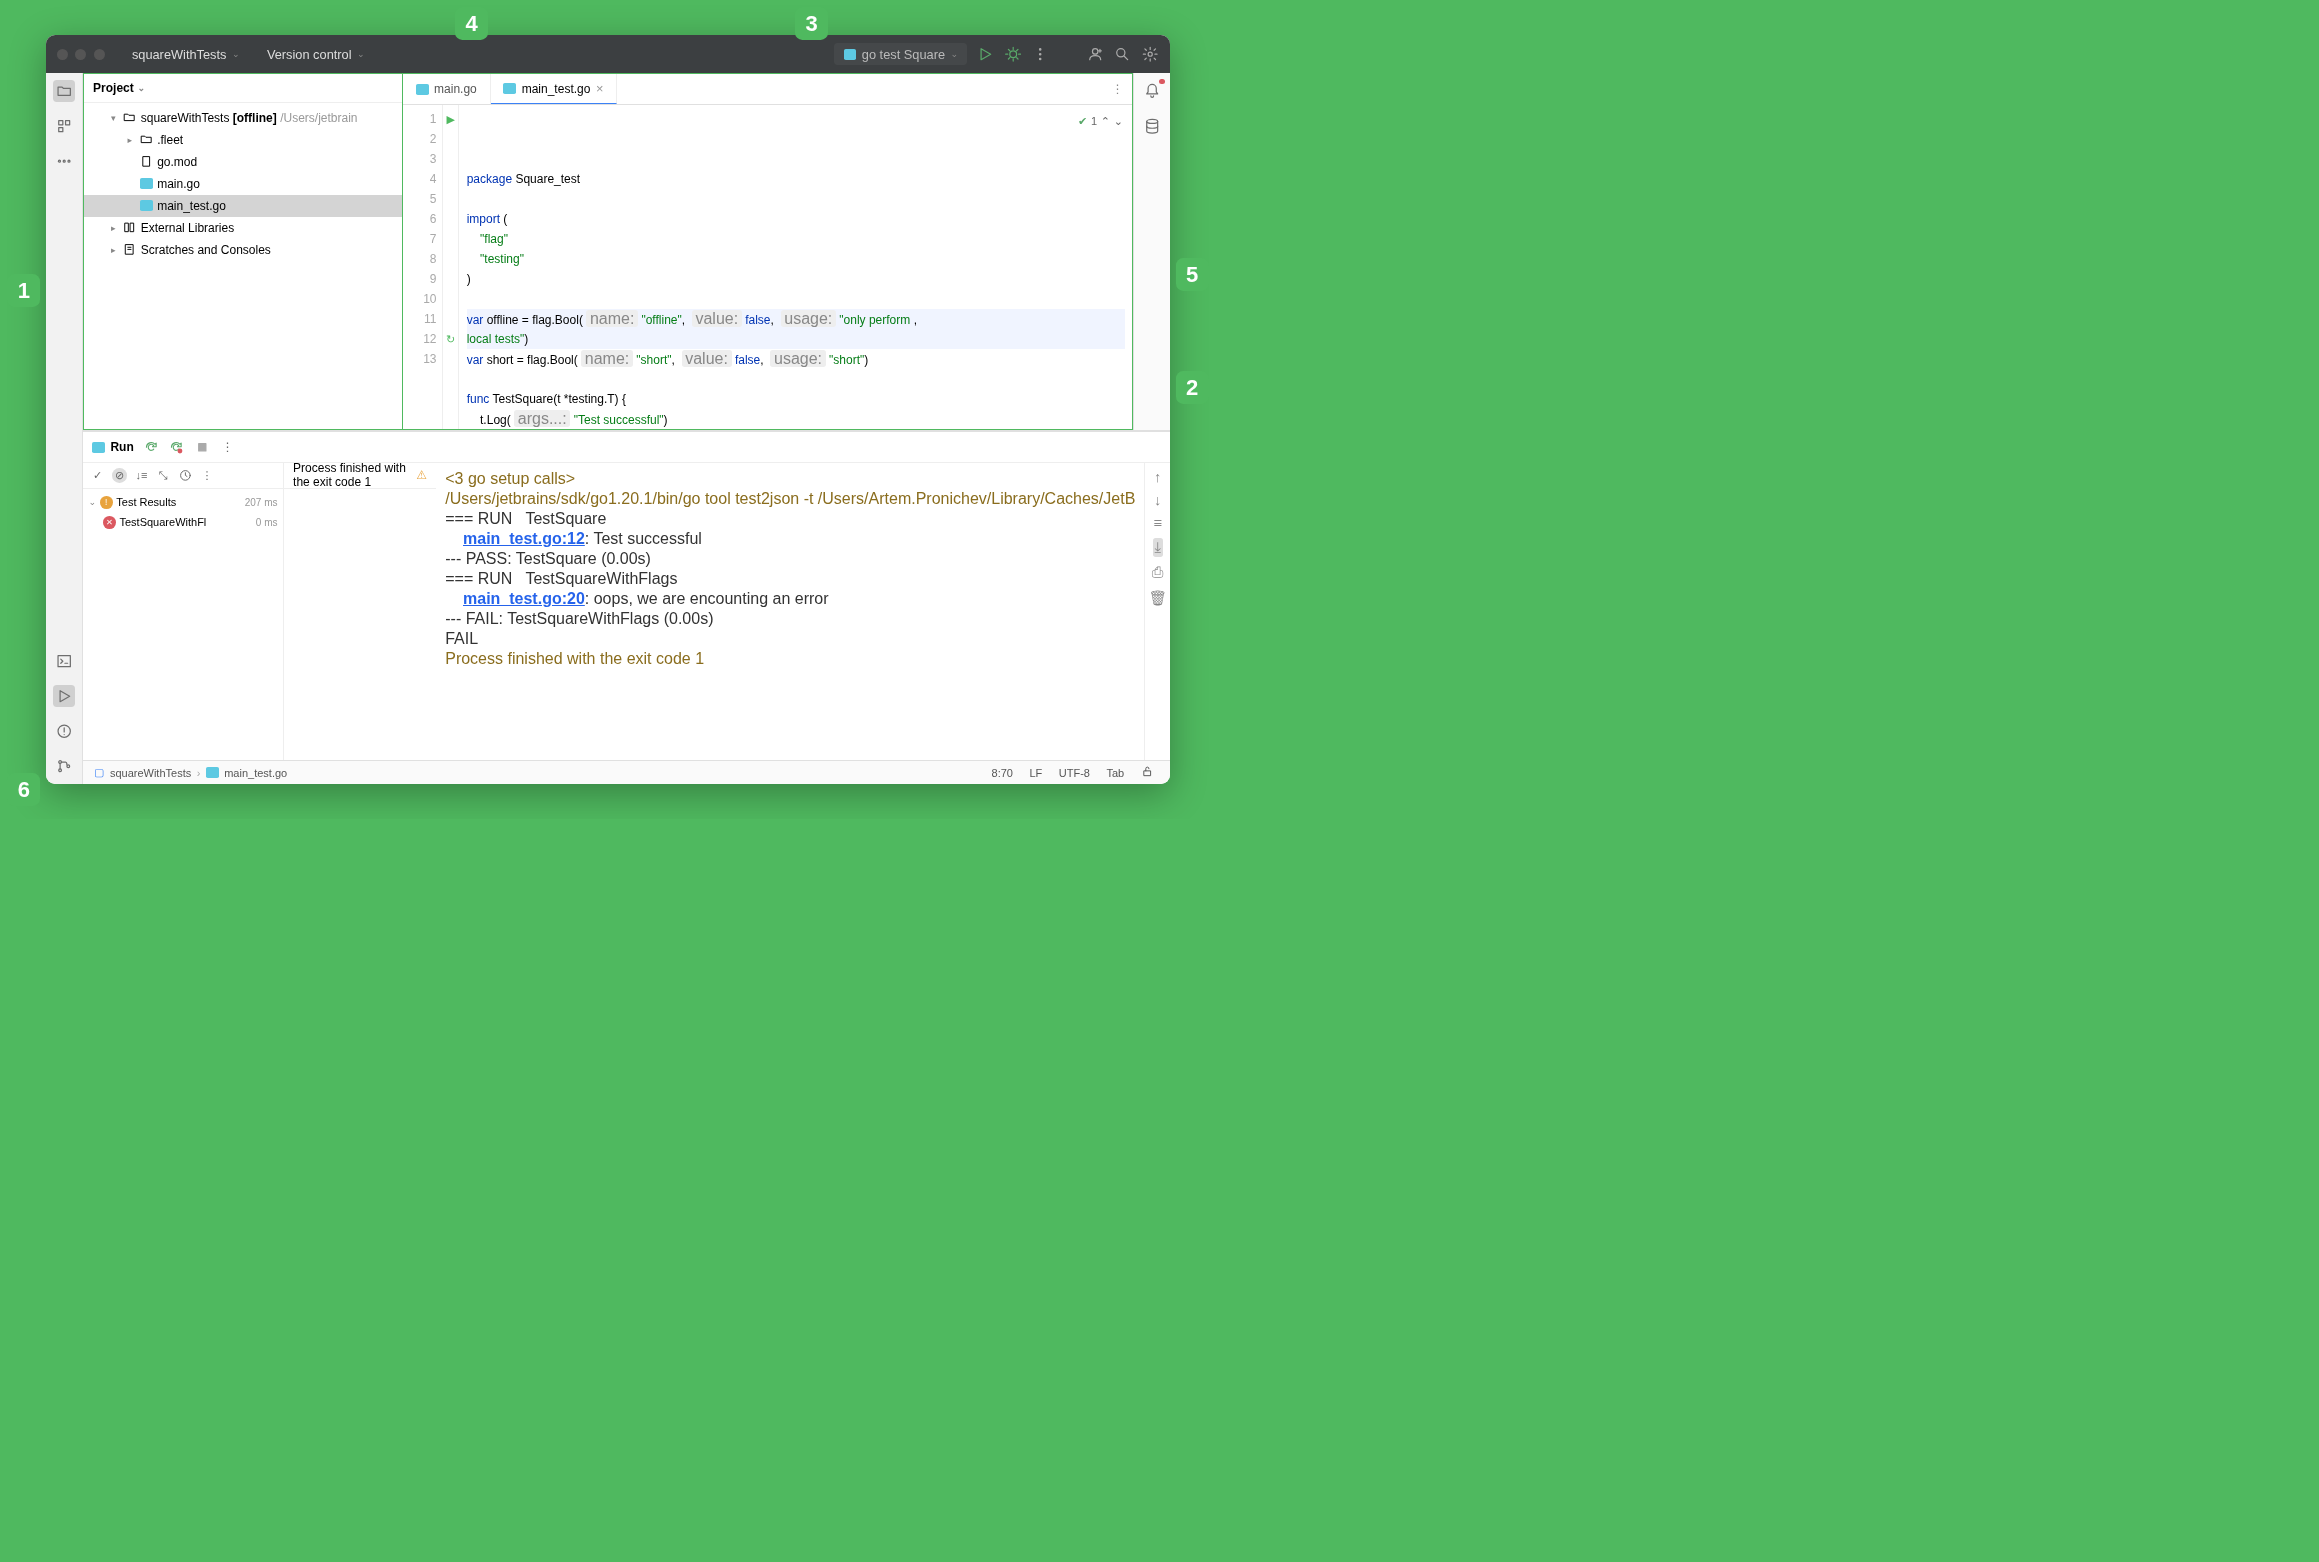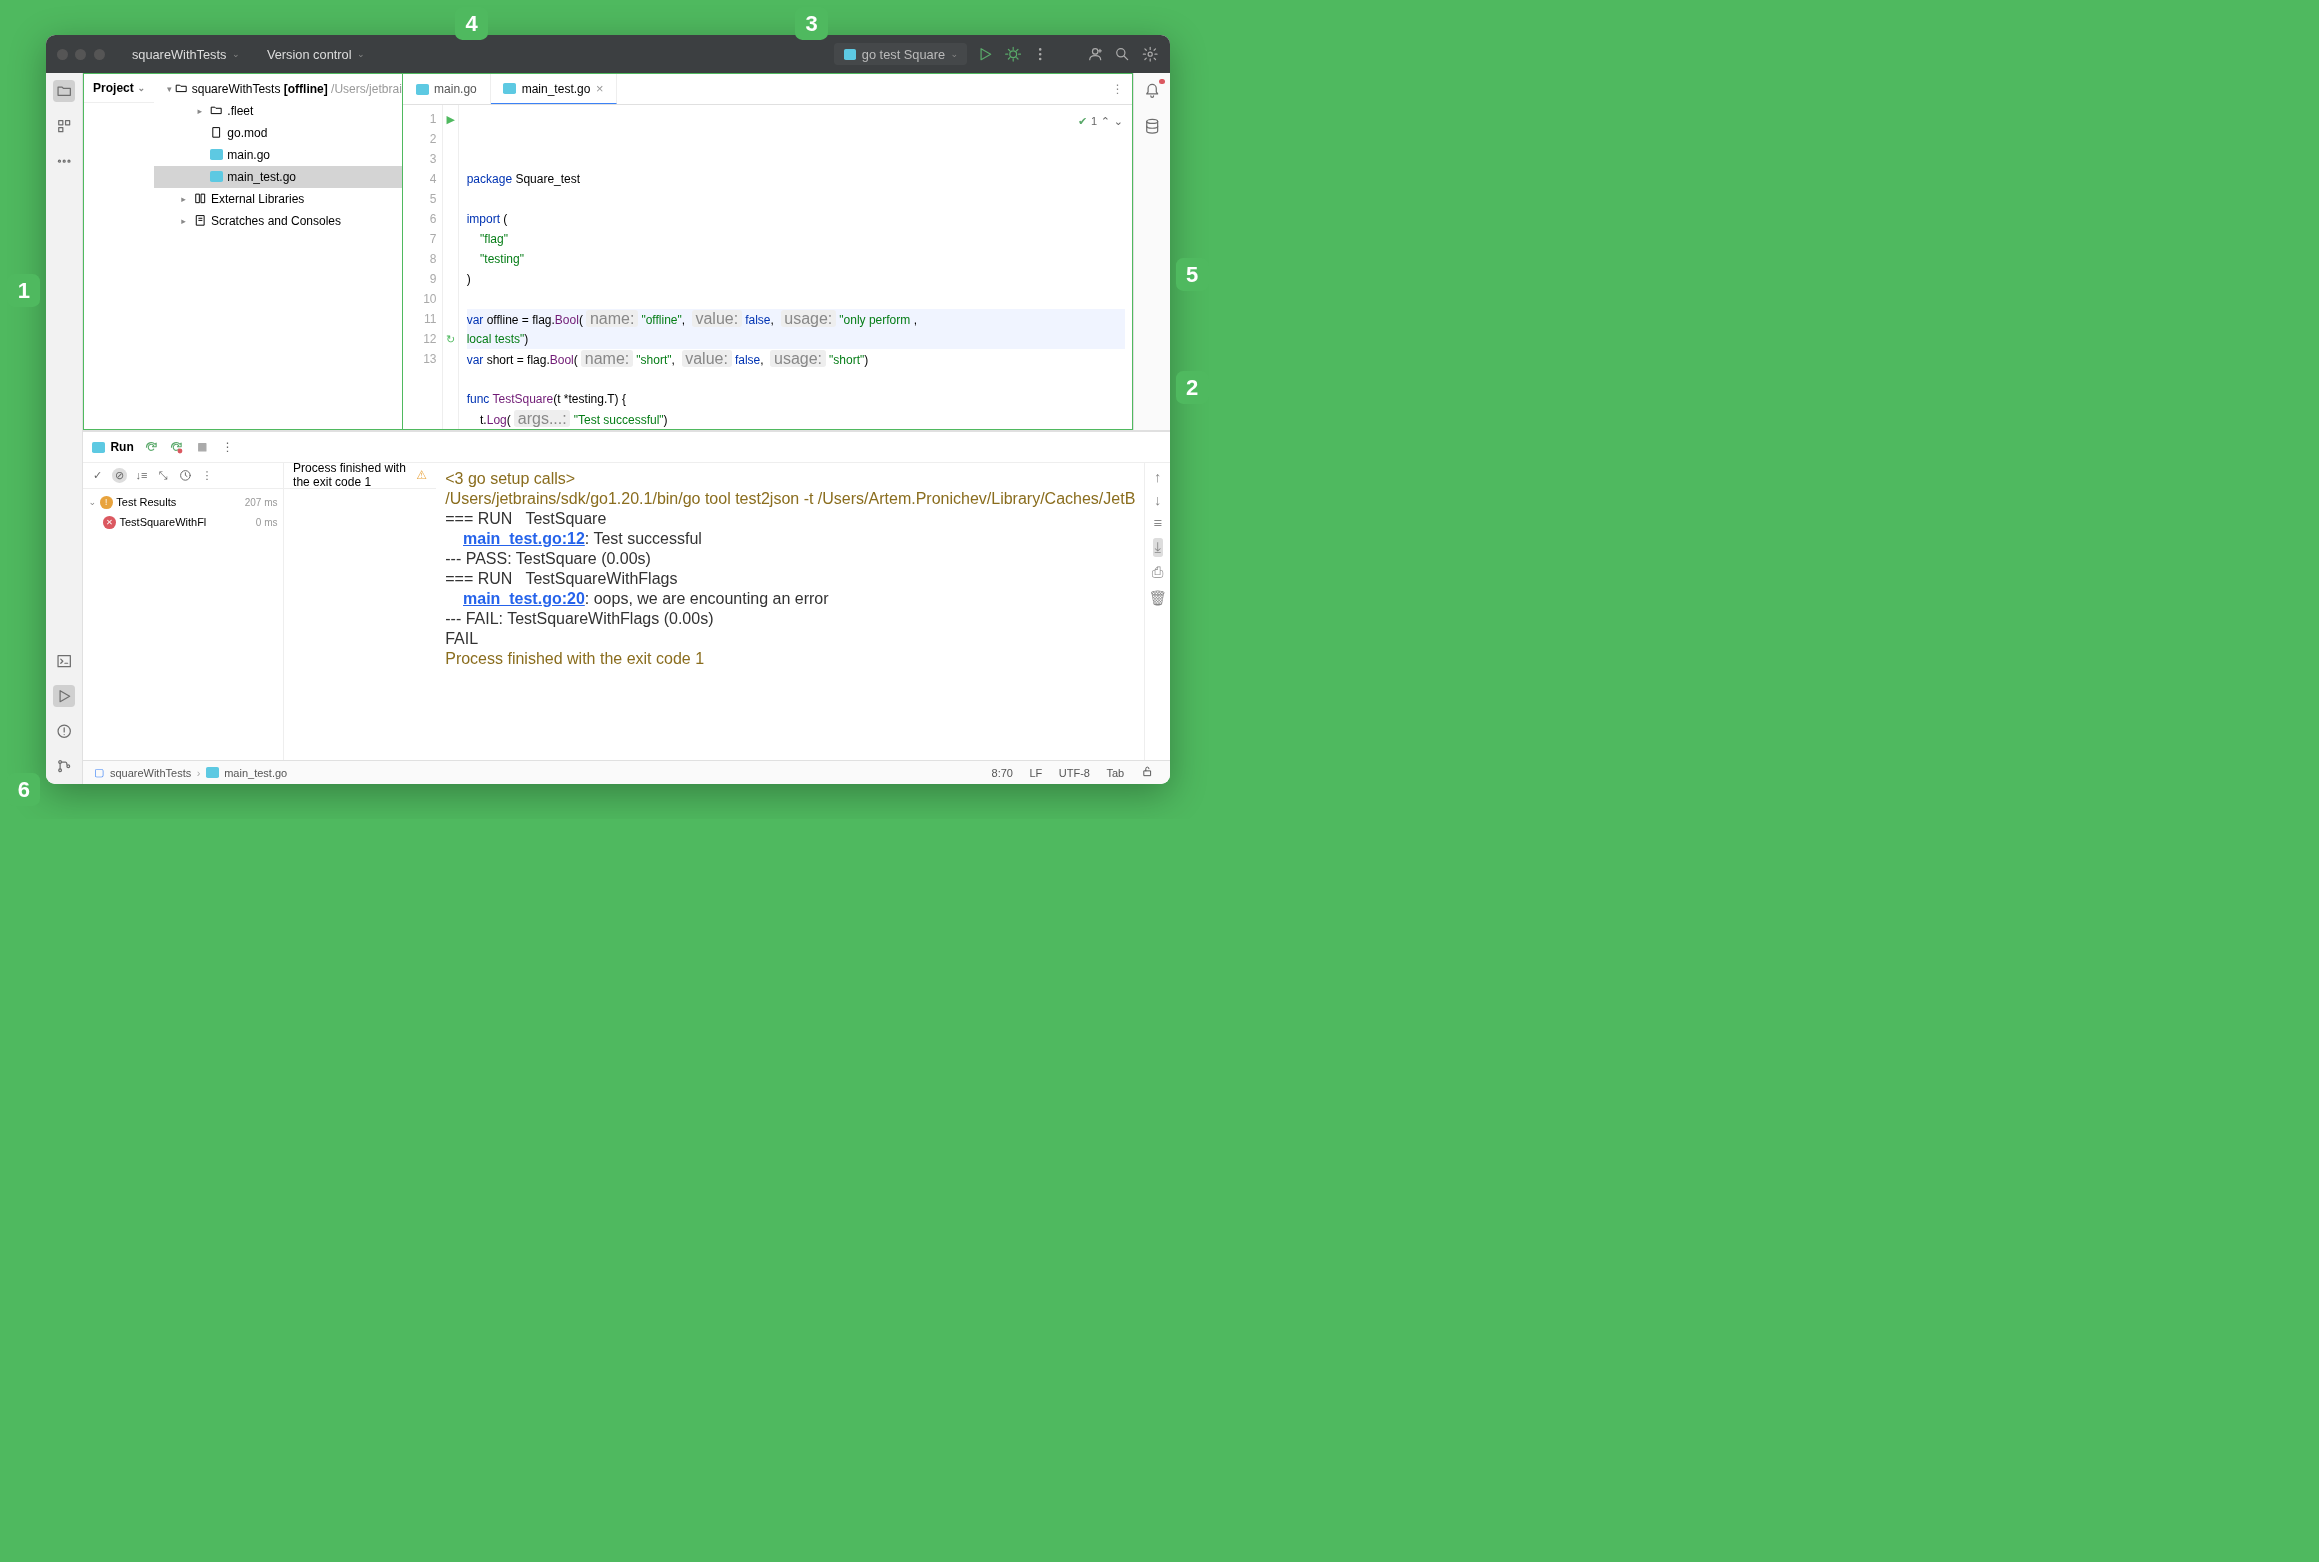--- a/index.html
+++ b/index.html
@@ -23,21 +23,21 @@
 
 .left-rail { width: 37px; background: #f2f2f2; border-right: 0.9px solid #e0e0e0; display: flex; flex-direction: column; align-items: center; padding-top: 7.3px; gap: 12.8px; }
 .rail-icon { width: 22px; height: 22px; display: flex; align-items: center; justify-content: center; color: #6e6e6e; cursor: pointer; border-radius: 3.7px; }
 .rail-icon.active { background: #d0d0d0; }
 .rail-bottom { margin-top: auto; margin-bottom: 7.3px; display: flex; flex-direction: column; gap: 12.8px; align-items: center; }
 
 .content-col { flex: 1; display: flex; flex-direction: column; min-width: 0; }
 
 .upper-split { display: flex; height: 358px; border-bottom: 0.9px solid #e0e0e0; }
 
-.project-panel { width: 320px; border-right: 0.9px solid #e0e0e0; display: flex; flex-direction: row; border: 1.4px solid #4fb95f; }
+.project-panel { width: 320px; border-right: 0.9px solid #e0e0e0; display: flex; flex-direction: column; border: 1.4px solid #4fb95f; }
 .panel-header { height: 29px; display: flex; align-items: center; padding: 0 9.1px; font-size: 12px; font-weight: 600; gap: 3.7px; border-bottom: 0.9px solid #eee; }
 .tree { flex: 1; overflow: auto; font-size: 12px; padding: 3.7px 0; }
 .tree-row { display: flex; align-items: center; height: 22px; padding-left: 9.1px; gap: 3.7px; cursor: pointer; white-space: nowrap; }
 .tree-row.selected { background: #d4d4d4; }
 .tree-indent { display: inline-block; }
 .tree-chev { width: 11px; font-size: 9.1px; color: #888; text-align: center; }
 .tree-icon { width: 14.6px; height: 14.6px; display: inline-flex; align-items: center; justify-content: center; }
 .muted { color: #999; }
 
 .editor-panel { flex: 1; display: flex; flex-direction: column; min-width: 0; border-top: 1.4px solid #4fb95f; border-right: 1.4px solid #4fb95f; border-bottom: 1.4px solid #4fb95f; }
@@ -48,21 +48,21 @@
 .ed-tabs-spacer { flex: 1; }
 .ed-tabs-menu { width: 29px; display: flex; align-items: center; justify-content: center; color: #888; }
 
 .editor-body { flex: 1; display: flex; font-family: 'Menlo', 'Monaco', monospace; font-size: 12px; overflow: hidden; position: relative; }
 .gutter { width: 40px; background: #fff; border-right: 0.9px solid #eee; text-align: right; padding: 3.7px 5.5px 3.7px 0; color: #aaa; line-height: 20px; }
 .gutter-extras { width: 16.4px; border-right: 0.9px solid #eee; padding-top: 3.7px; line-height: 20px; font-size: 11px; text-align: center; color: #4fb95f; }
 .code { flex: 1; padding: 3.7px 7.3px; line-height: 20px; white-space: pre; overflow: auto; position: relative; }
 .code-line { height: 20px; }
 .kw { color: #0033b3; }
 .str { color: #067d17; }
-.fn { color: #701a75; }
+.fn { color: #000000; }
 .pkg { color: #000; }
 .hint { background: #eee; color: #888; padding: 0 3.7px; border-radius: 2.7px; font-size: 16px; }
 .editor-badge { position: absolute; top: 5.5px; right: 9.1px; display: flex; align-items: center; gap: 3.7px; font-size: 11px; color: #666; }
 .highlight-line { background: #f0f4ff; }
 
 .run-panel { flex: 1; display: flex; flex-direction: column; min-height: 0; border-top: 0.9px solid #e0e0e0; }
 .run-header { height: 31px; display: flex; align-items: center; padding: 0 9.1px; gap: 9.1px; font-size: 12px; border-bottom: 0.9px solid #eee; }
 .run-title { font-weight: 600; display: flex; align-items: center; gap: 5.5px; }
 .run-actions { display: flex; gap: 9.1px; }
 .run-action-icon { width: 16.4px; height: 16.4px; color: #666; cursor: pointer; display: flex; align-items: center; justify-content: center; }

